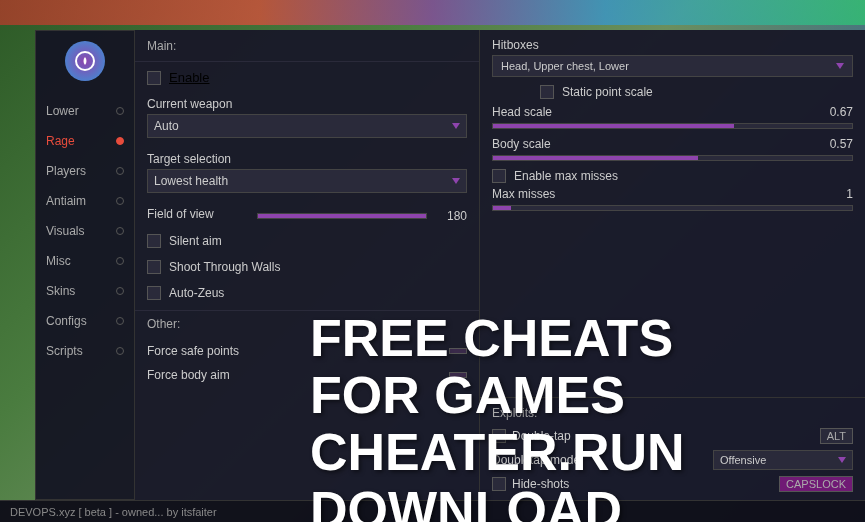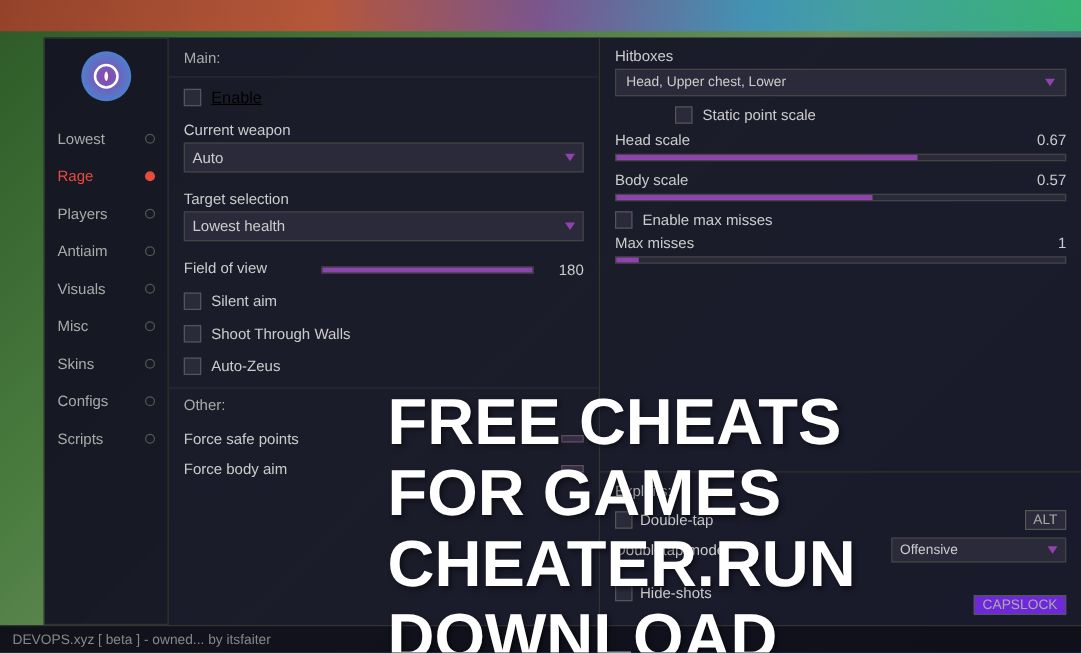--- a/index.html
+++ b/index.html
@@ -401,44 +401,43 @@
 
     .hide-shots-label {
       display: flex;
       align-items: center;
       gap: 6px;
       color: #ccc;
       font-size: 12px;
     }
 
     .caps-badge {
-      background: #6d28d9;
+      background: #701a75;
       border: 1px solid #555;
       color: #aaa;
       padding: 1px 6px;
       font-size: 11px;
-      margin-top: 20px;
     }
   </style>
 </head>
 <body>
 
 <div class="bg-game"></div>
 
 <div class="main-container">
 
   <div class="sidebar">
     <div class="sidebar-logo">
       <svg viewBox="0 0 24 24" fill="none" stroke="#fff" stroke-width="2">
         <circle cx="12" cy="12" r="9"></circle>
         <path d="M12 8 C14 10 14 14 12 16 C10 14 10 10 12 8Z" fill="#fff" stroke="none"></path>
       </svg>
     </div>
     <div class="sidebar-item">
-      <span>Lowest</span>
+      <span>Lower</span>
       <span class="dot"></span>
     </div>
     <div class="sidebar-item active">
       <span>Rage</span>
       <span class="dot"></span>
     </div>
     <div class="sidebar-item">
       <span>Players</span>
       <span class="dot"></span>
     </div>

